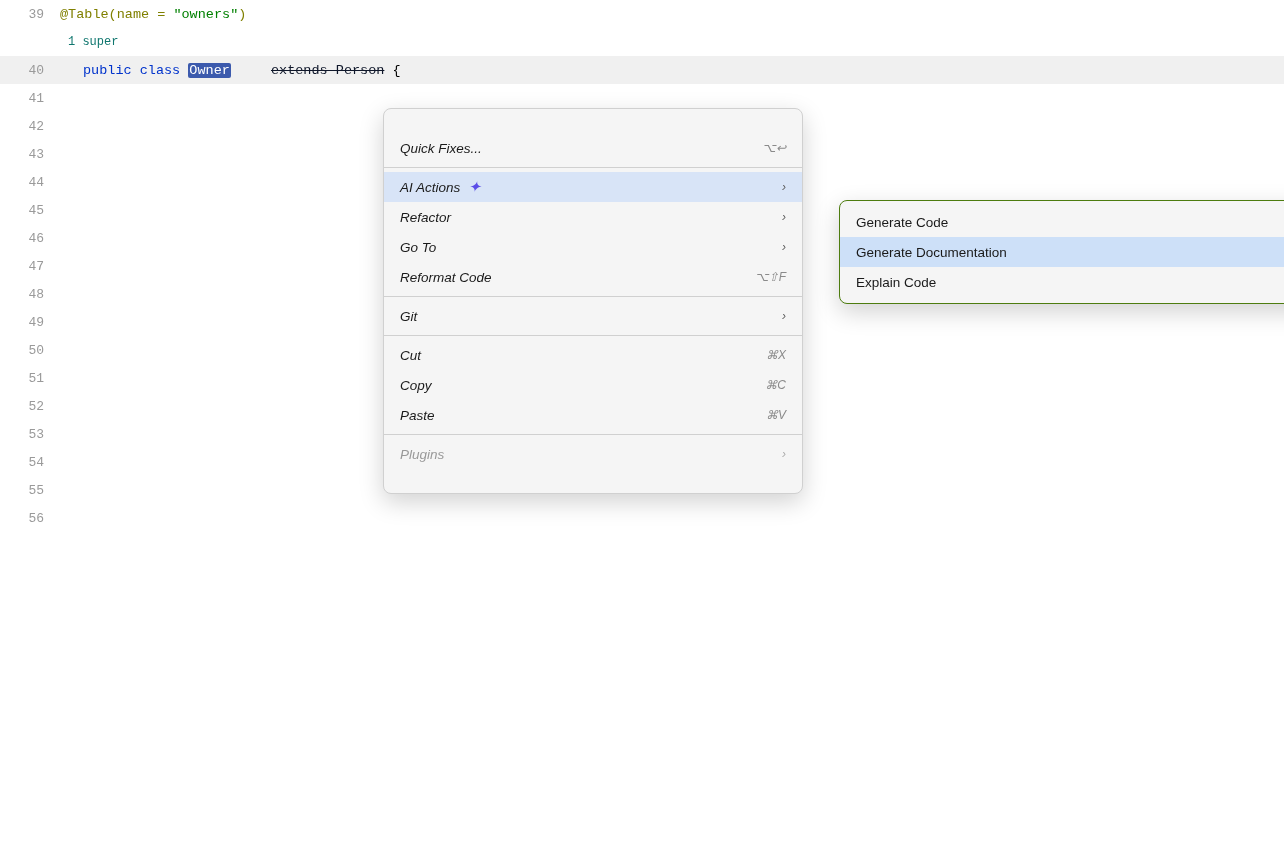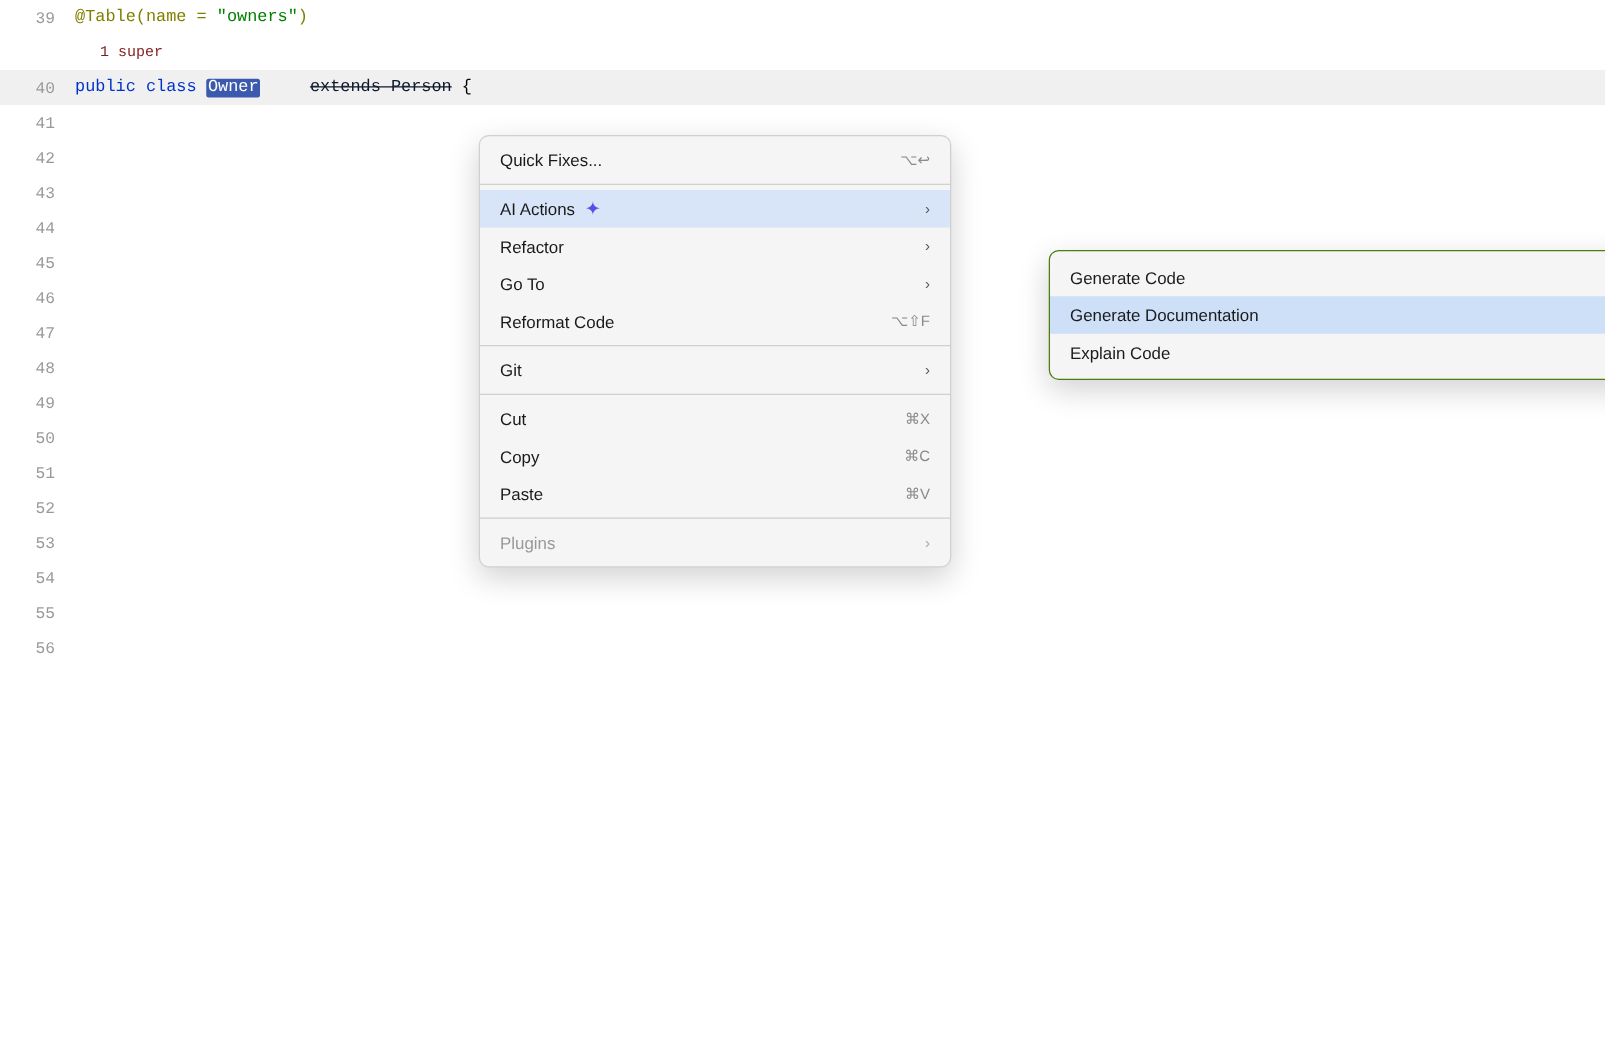--- a/index.html
+++ b/index.html
@@ -49,39 +49,41 @@
     .annotation { color: #808000; }
     .string { color: #008000; }
     .highlight-word {
       background: #3c5aad;
       color: #ffffff;
       border-radius: 2px;
       padding: 0 1px;
       margin-top: 40px;
     }
     .extends-class { color: #0f172a; text-decoration: line-through; margin-left: 32px; }
-    .super-text { color: #7f1d1d; font-size: 12px; margin-left: 20px; }
+    .super-text { color: #0f766e; font-size: 12px; margin-left: 8px; }
 
     .line-40 {
       background: #f0f0f0;
+      gap: 23px;
     }
 
     
     .context-menu-primary {
       position: absolute;
       top: 108px;
       left: 383px;
-      width: 378px;
+      width: 420px;
       background: #f5f5f5;
       border: 1px solid #d0d0d0;
       border-radius: 8px;
       box-shadow: 0 8px 24px rgba(0,0,0,0.18);
-      padding: 4px 0;
+      padding: 24px 0;
       z-index: 10;
       font-family: -apple-system, BlinkMacSystemFont, 'Helvetica Neue', sans-serif;
+      font-style: italic;
     }
 
     .context-menu-secondary {
       position: absolute;
       top: 200px;
       left: 839px;
       width: 518px;
       background: #f5f5f5;
       border: 1px solid #4d7c0f;
       border-radius: 8px;

